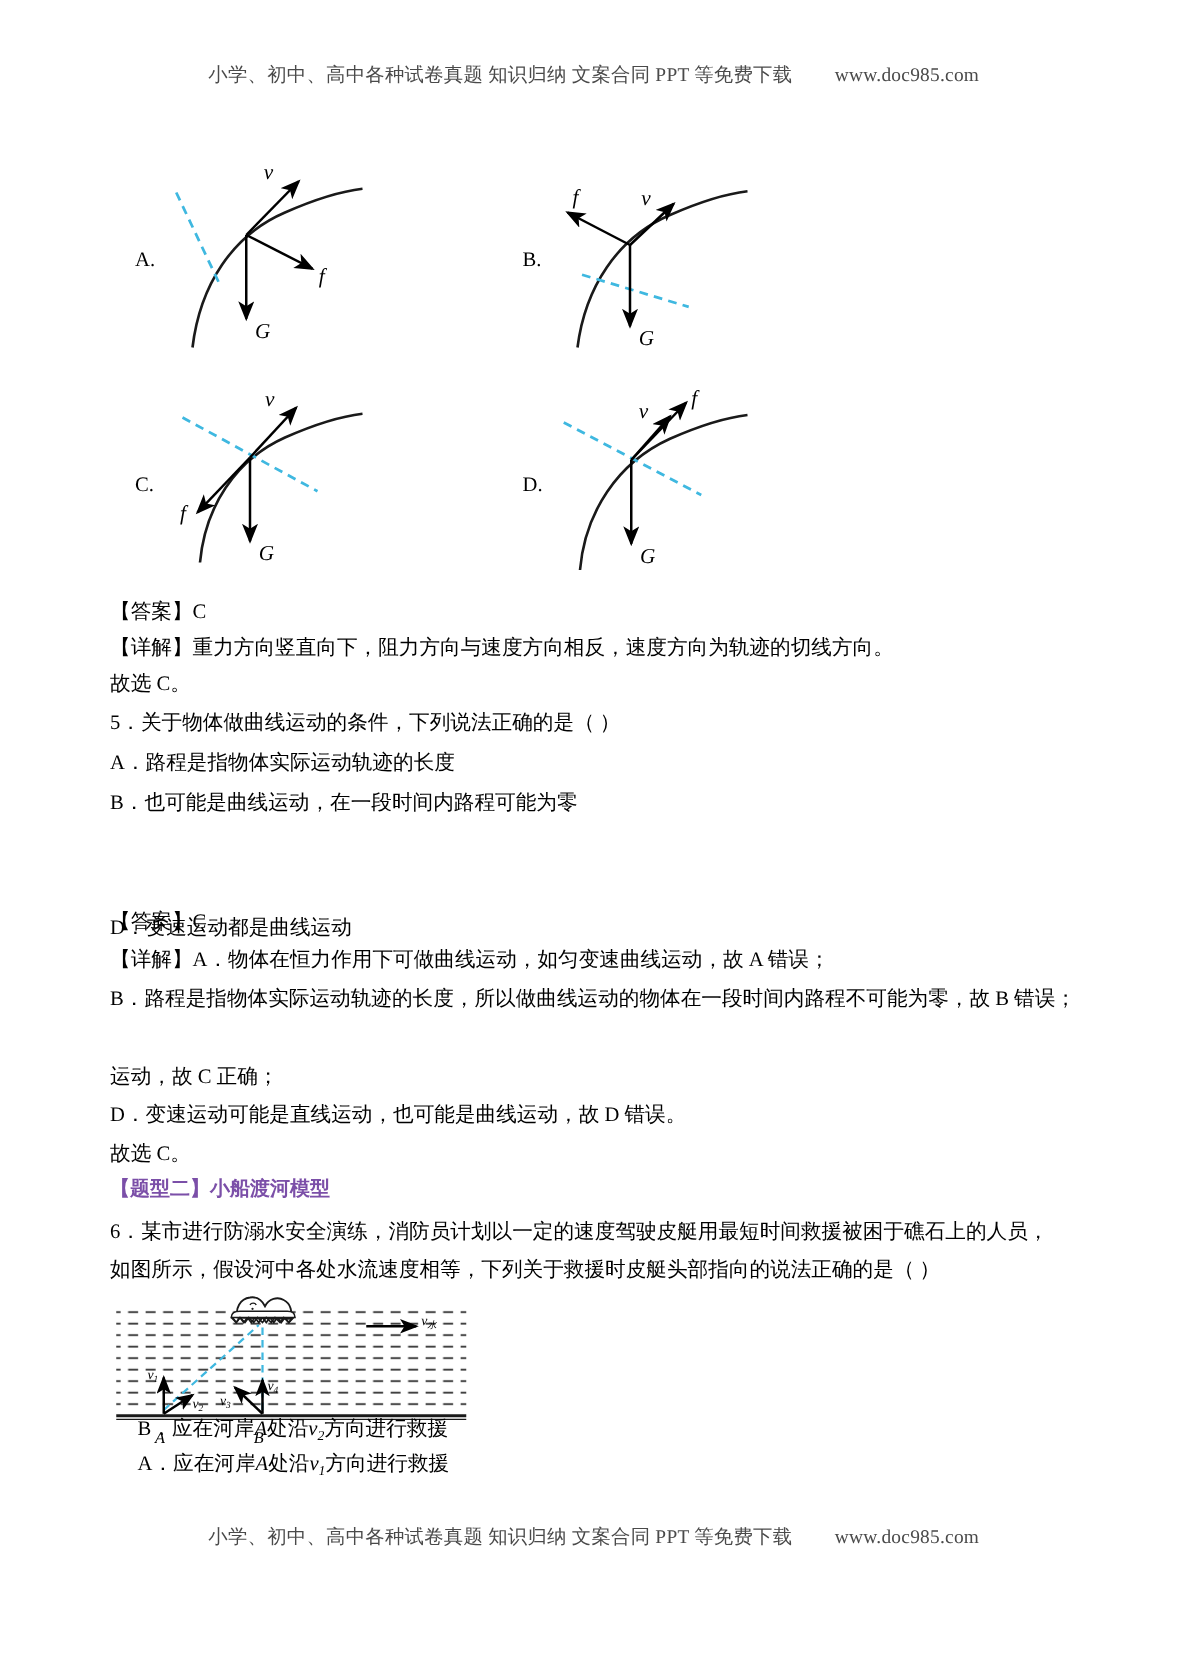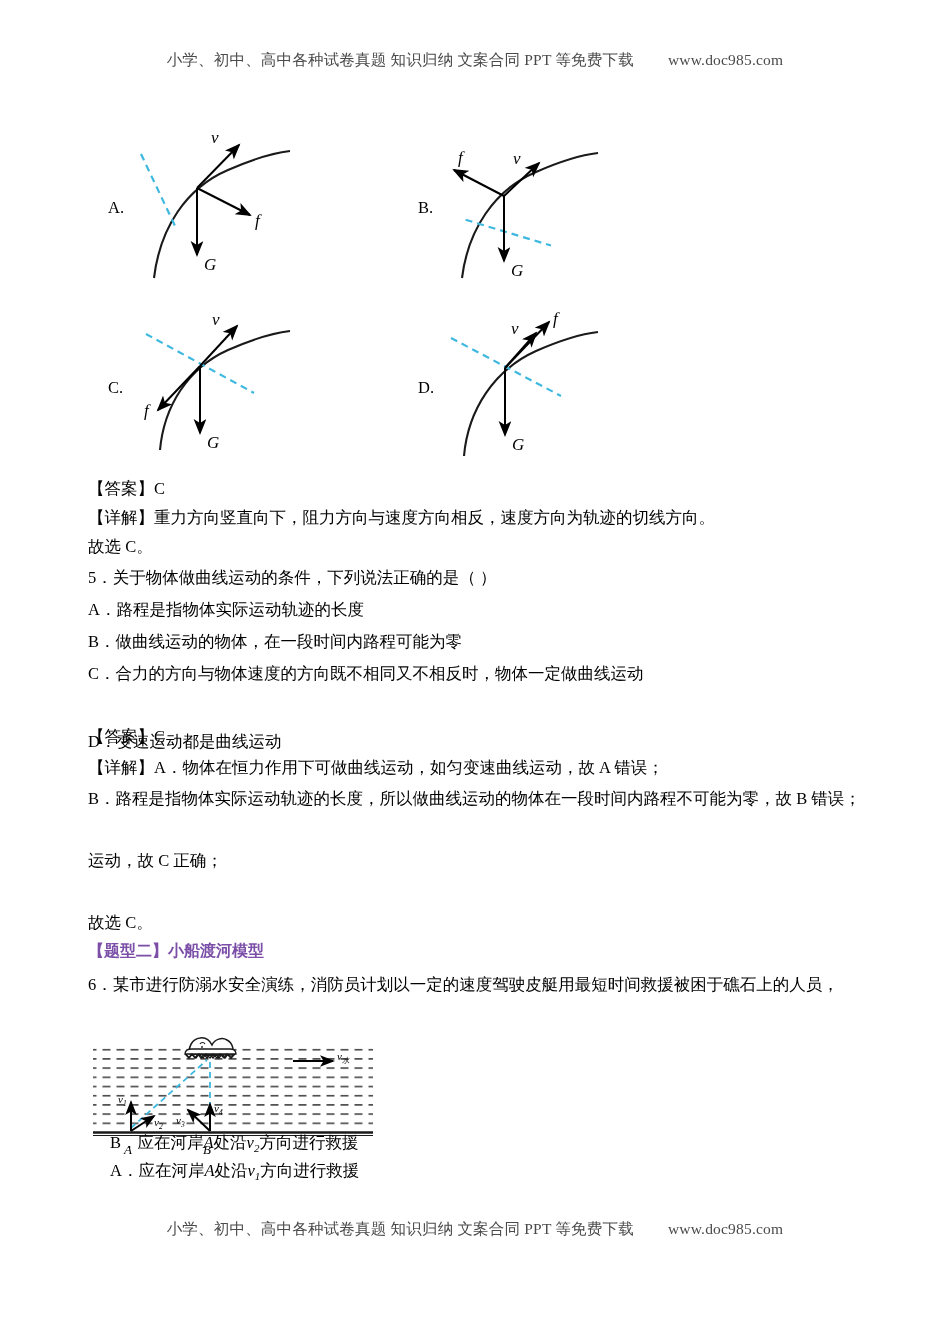--- a/index.html
+++ b/index.html
@@ -185,42 +185,41 @@
   <div class="txt red" style="left:88px; top:510px;">【详解】重力方向竖直向下，阻力方向与速度方向相反，速度方向为轨迹的切线方向。</div>
   <div class="txt red" style="left:88px; top:539px;">故选 C。</div>
 
   <div class="txt" style="left:88px; top:570px;">
     <span>5．</span><span>关于物体做曲线运动的条件，下列说法正确的是（     ）</span>
   </div>
   <div class="txt" style="left:88px; top:602px;">
     <span class="opt-letter">A．</span><span>路程是指物体实际运动轨迹的长度</span>
   </div>
   <div class="txt" style="left:88px; top:634px;">
-    <span class="opt-letter">B．</span><span>做曲线运动的物体，在一段时间内路程可能为零</span>
-  </div>
-  <div class="txt" style="left:88px; top:666px;">
-    <span class="opt-letter">C．</span><span>合力的方向与物体速度的方向既不相同又不相反时，物体一定做曲线运动</span>
+    <span class="opt-letter">B．</span><span>也可能是曲线运动，在一段时间内路程可能为零</span>
   </div>
   <div class="txt" style="left:88px; top:734px;">
     <span class="opt-letter">D．</span><span>变速运动都是曲线运动</span>
   </div>
 
   <div class="txt red" style="left:88px; top:729px;">【答案】C</div>
   <div class="txt red" style="left:88px; top:760px;">【详解】A．物体在恒力作用下可做曲线运动，如匀变速曲线运动，故 A 错误；</div>
   <div class="txt red" style="left:88px; top:791px;">B．路程是指物体实际运动轨迹的长度，所以做曲线运动的物体在一段时间内路程不可能为零，故 B 错误；</div>
   <div class="txt red" style="left:88px; top:853px;">运动，故 C 正确；</div>
+  <div class="txt red" style="left:88px; top:884px;">D．变速运动可能是直线运动，也可能是曲线运动，故 D 错误。</div>
   <div class="txt red" style="left:88px; top:915px;">故选 C。</div>
 
   <div class="txt purple" style="left:88px; top:943px;">
     <span>【题型二】</span><span>小船渡河模型</span>
   </div>
 
   <div class="txt" style="left:88px; top:977px;text-align:right;">
     <span>6．</span><span>某市进行防溺水安全演练，消防员计划以一定的速度驾驶皮艇用最短时间救援被困于礁石上的人员，</span>
   </div>
+  <div class="txt" style="left:88px; top:1008px;">如图所示，假设河中各处水流速度相等，下列关于救援时皮艇头部指向的说法正确的是（     ）</div>
 
   <div id="river-figure">
     <svg width="290" height="125" viewBox="0 0 290 125">
       <defs>
         <marker id="arrR" markerWidth="8" markerHeight="8" refX="6.5" refY="2.9" orient="auto">
           <path d="M0,0 L7.5,2.9 L0,5.8 L1.8,2.9 Z" fill="#000"></path>
         </marker>
         <pattern id="waterDash" x="0" y="0" width="14" height="9.2" patternUnits="userSpaceOnUse">
           <line x1="0.5" y1="4.5" x2="8.5" y2="4.5" stroke="#3a3a3a" stroke-width="1.5"></line>
         </pattern>

